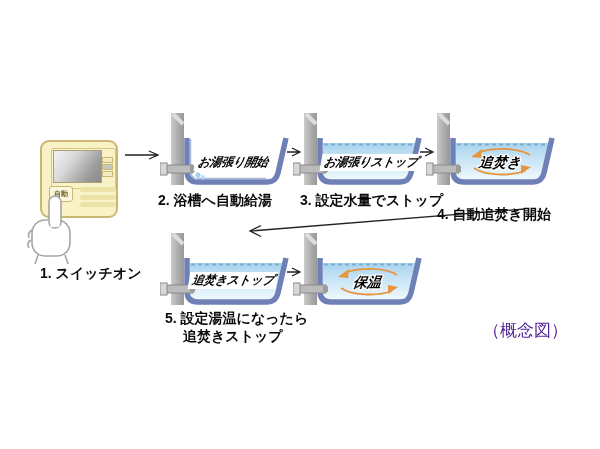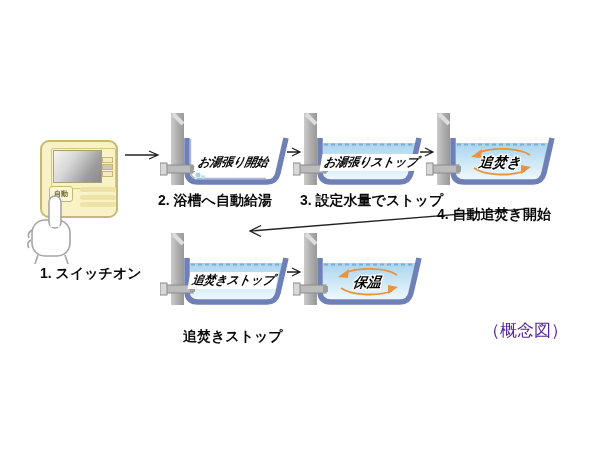--- a/index.html
+++ b/index.html
@@ -179,20 +179,21 @@
       <line x1="31" y1="36.5" x2="122" y2="36.5" stroke="#79AFD2" stroke-width="2" stroke-dasharray="4 3"></line>
       <path d="M 27,30 L 27,63 Q 27,74 38,74 L 107,74 Q 116,74 118,65 L 126,30" fill="none" stroke="#6F80B6" stroke-width="5.5" stroke-linejoin="round"></path>
       <g>
         <rect x="0" y="57" width="33" height="8" fill="#BBBBBB" stroke="#8A8A8A" stroke-width="1"></rect>
         <rect x="0" y="55" width="7" height="12" fill="#D8D8D8" stroke="#8A8A8A" stroke-width="1"></rect>
         <rect x="30" y="58" width="5" height="6" fill="#9C9C9C"></rect>
       </g>
     </svg>
     <div class="boxlabel" style="left:29px; top:44px">追焚きストップ</div>
   </div>
+  <div class="caption" style="left:165px; top:310px">5. 設定湯温になったら</div>
   <div class="caption" style="left:183px; top:328px">追焚きストップ</div>
 
   <div class="tub" style="left:293px; top:228px">
     <svg width="140" height="85" viewBox="0 0 140 85">
       <g>
         <rect x="11" y="5" width="13" height="72" fill="url(#pillarGrad)"></rect>
         <line x1="13" y1="6" x2="23" y2="16" stroke="#DDDDDD" stroke-width="4"></line>
       </g>
       <path d="M 30,35 L 123,35 L 116.5,71 L 38,71 Q 30,71 30,64 Z" fill="url(#waterGrad)"></path>
       <line x1="31" y1="36.5" x2="122" y2="36.5" stroke="#79AFD2" stroke-width="2" stroke-dasharray="4 3"></line>

